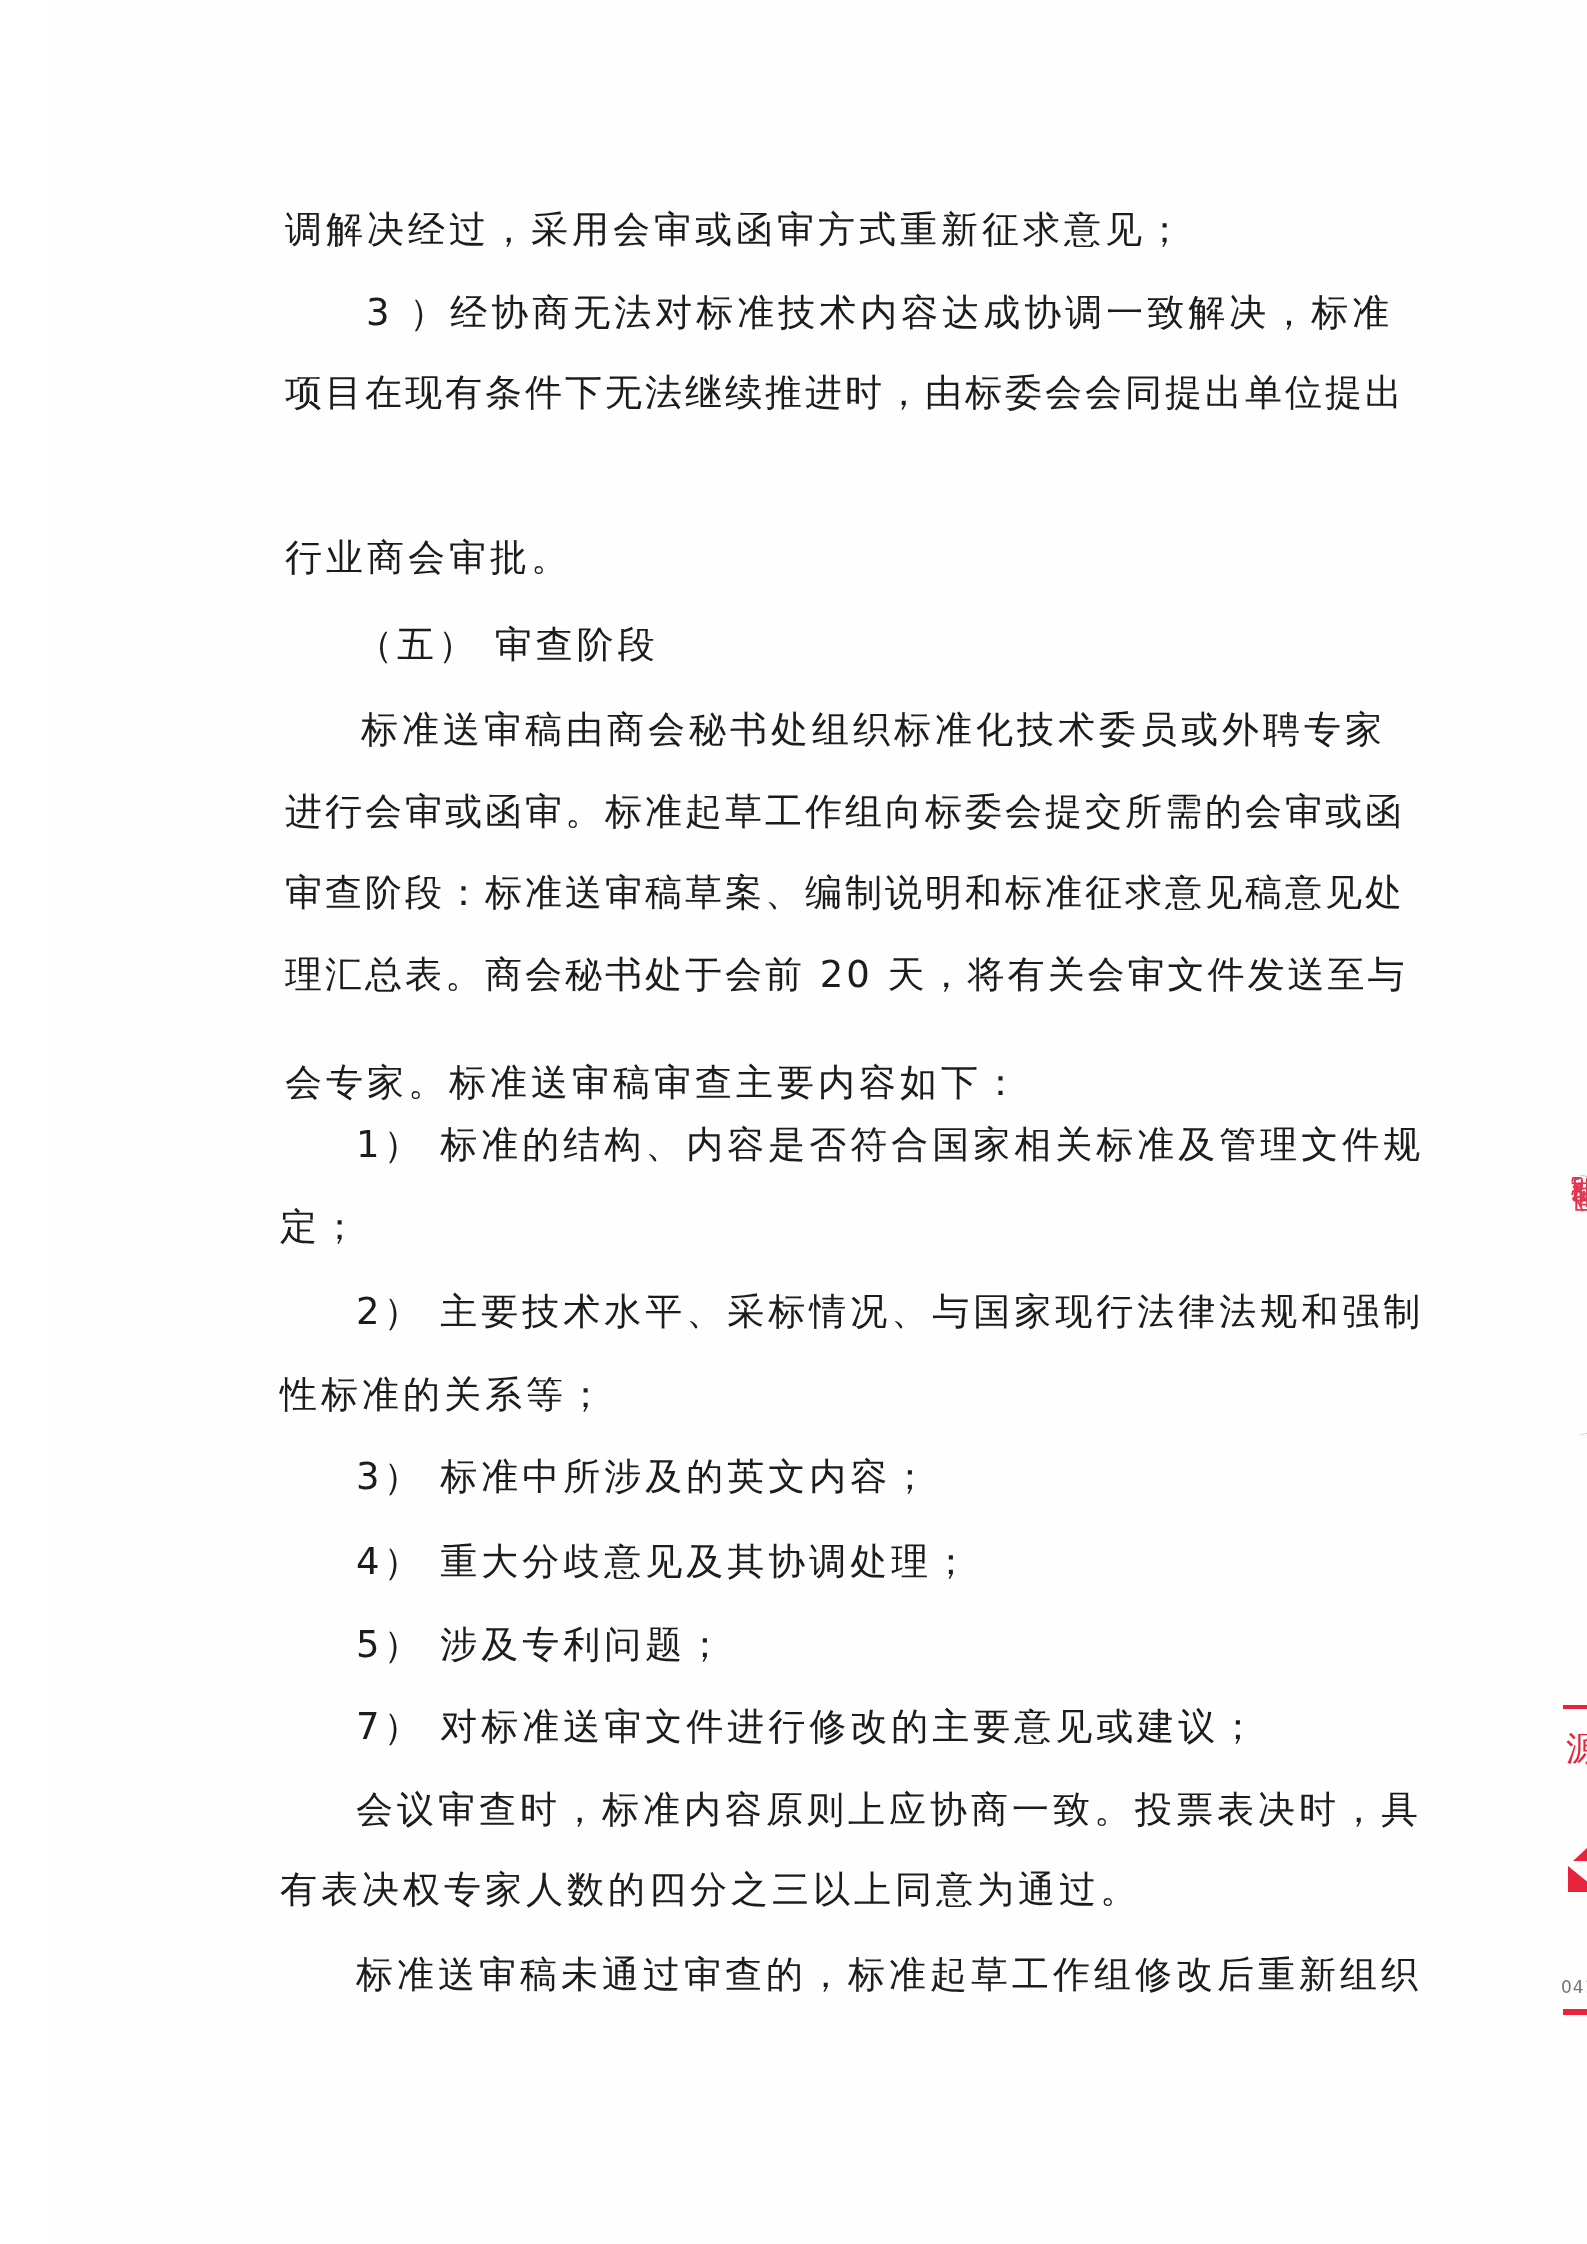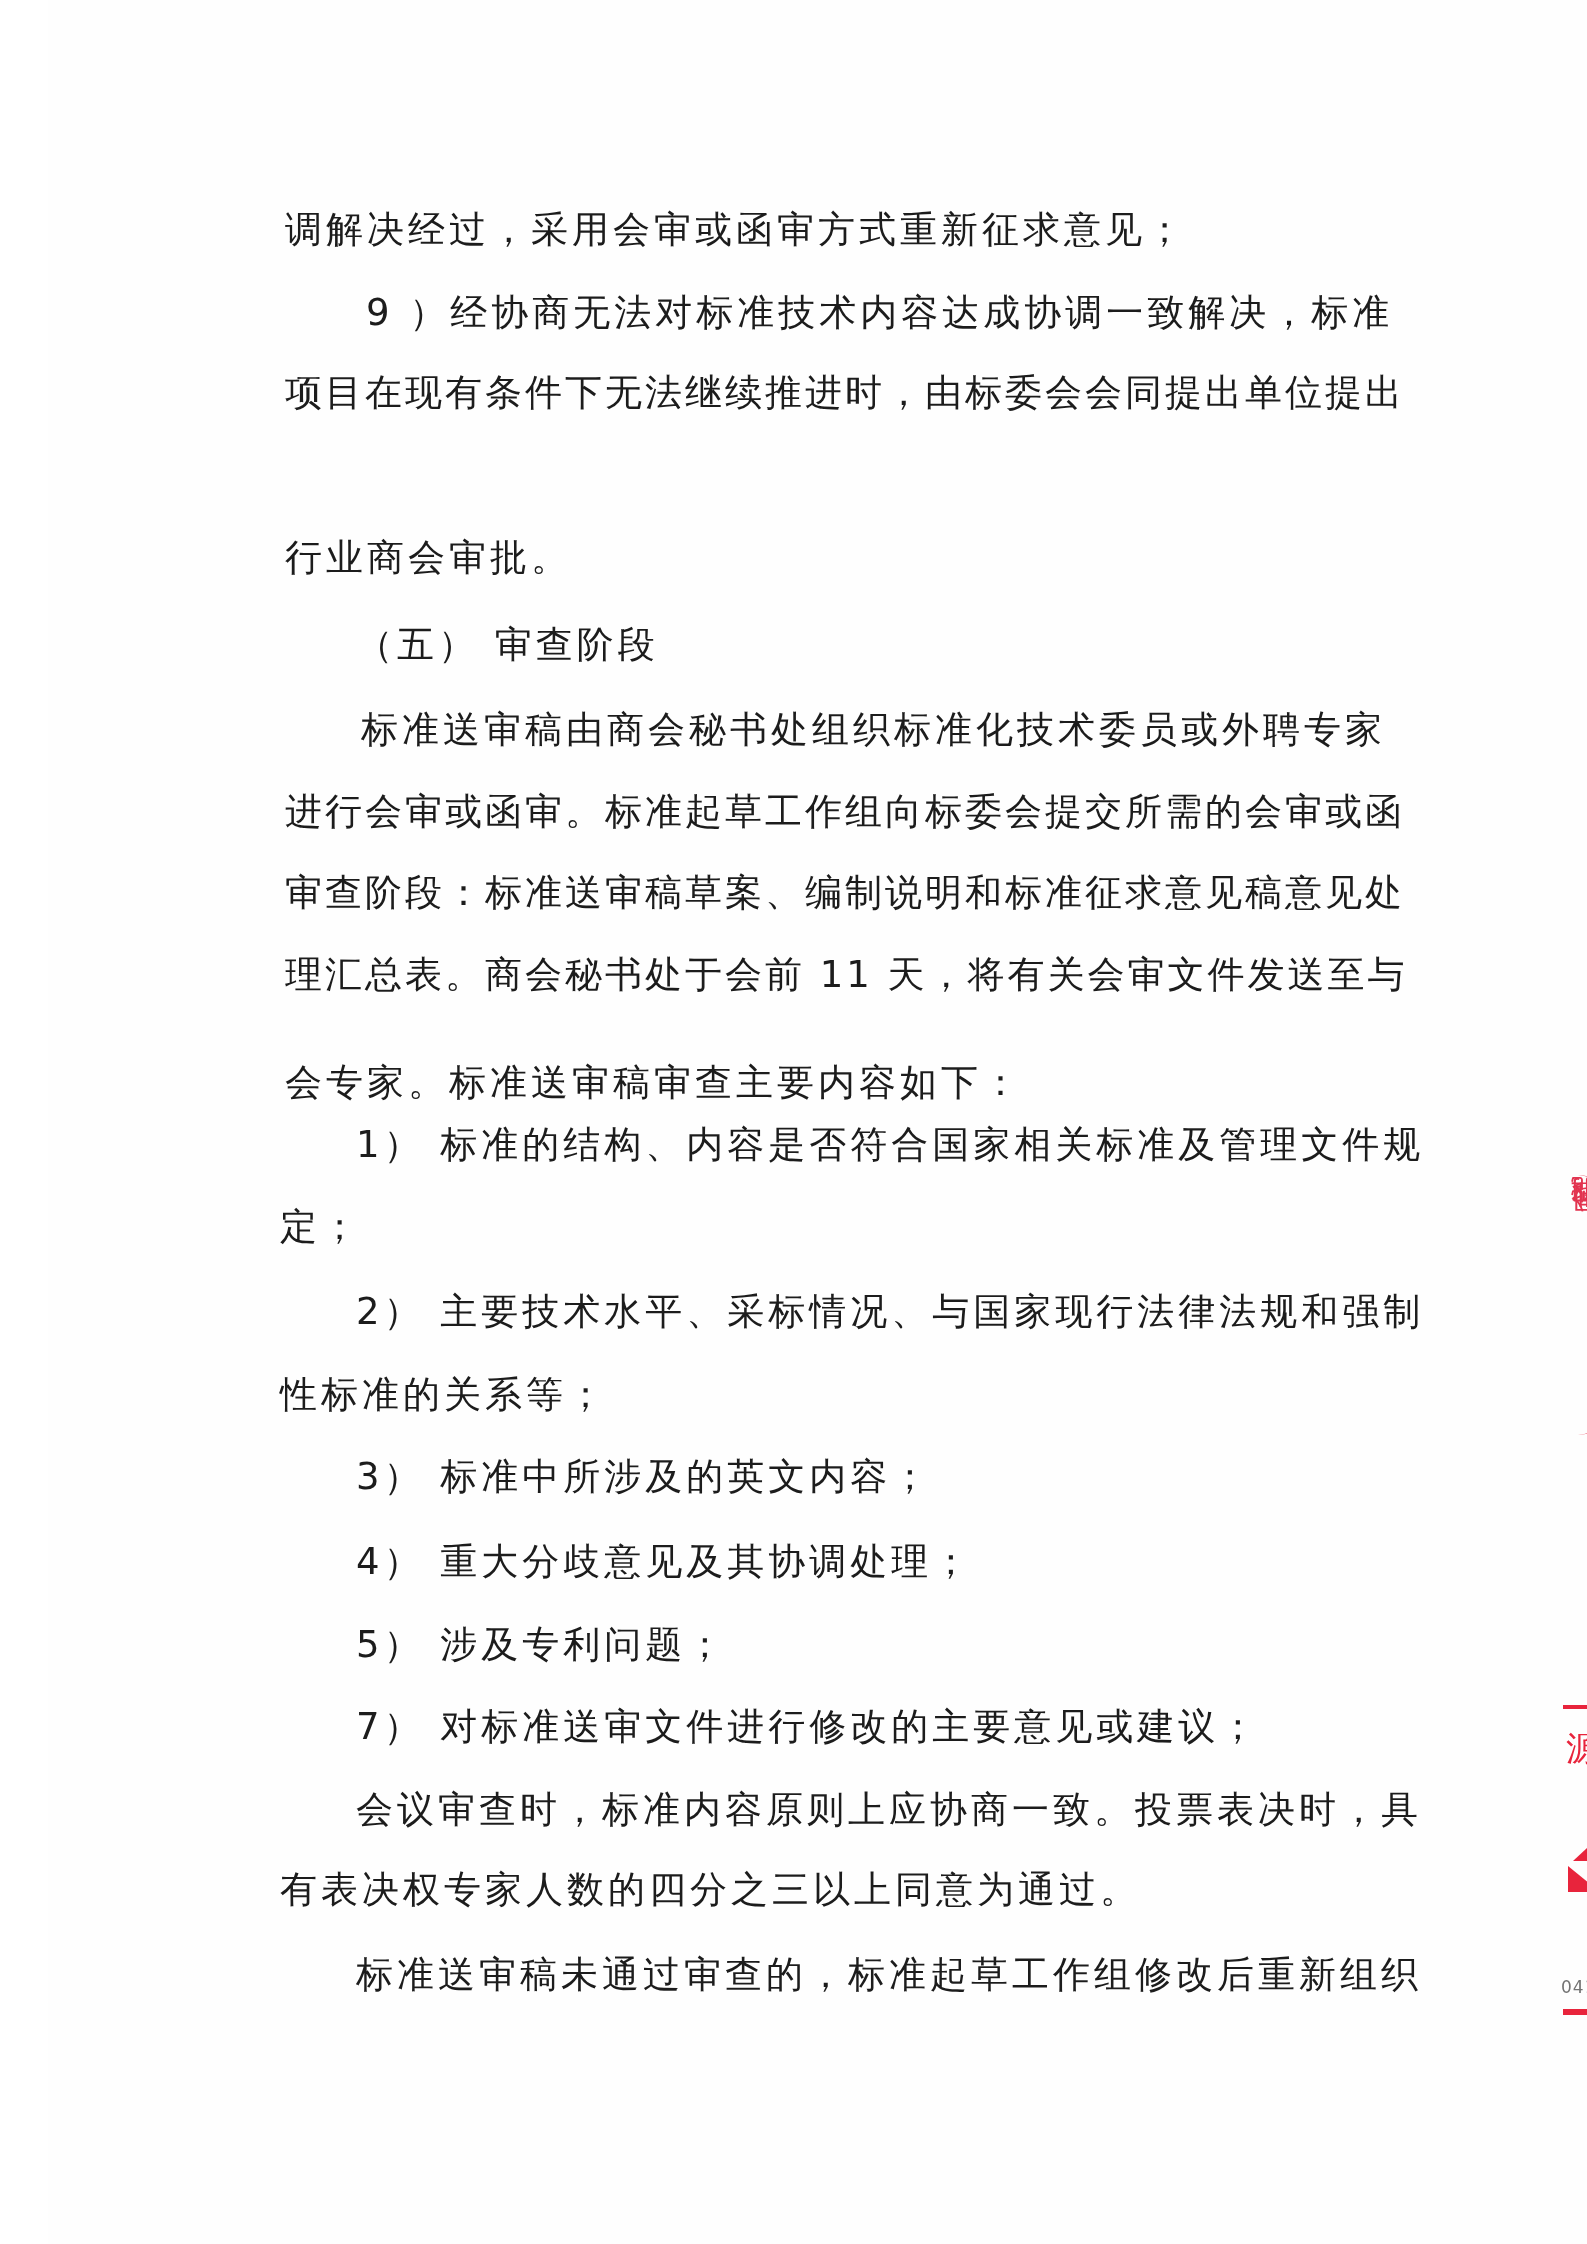--- a/index.html
+++ b/index.html
@@ -107,28 +107,28 @@
       height: 598px;
       background: #8a8a8a;
     }
   </style>
 </head>
 <body>
 
 <div class="page">
 
   <div class="line" style="left:237px;top:205px;">调解决经过，采用会审或函审方式重新征求意见；</div>
-  <div class="line" style="left:318px;top:288px;">9 ）经协商无法对标准技术内容达成协调一致解决，标准</div>
+  <div class="line" style="left:318px;top:288px;">3 ）经协商无法对标准技术内容达成协调一致解决，标准</div>
   <div class="line" style="left:237px;top:368px;letter-spacing:3px;">项目在现有条件下无法继续推进时，由标委会会同提出单位提出</div>
   <div class="line" style="left:237px;top:533px;">行业商会审批。</div>
   <div class="line" style="left:308px;top:620px;">（五） 审查阶段</div>
   <div class="line" style="left:313px;top:705px;">标准送审稿由商会秘书处组织标准化技术委员或外聘专家</div>
   <div class="line" style="left:237px;top:787px;letter-spacing:3px;">进行会审或函审。标准起草工作组向标委会提交所需的会审或函</div>
   <div class="line" style="left:237px;top:868px;letter-spacing:3px;">审查阶段：标准送审稿草案、编制说明和标准征求意见稿意见处</div>
-  <div class="line" style="left:237px;top:950px;letter-spacing:3px;">理汇总表。商会秘书处于会前 11 天，将有关会审文件发送至与</div>
+  <div class="line" style="left:237px;top:950px;letter-spacing:3px;">理汇总表。商会秘书处于会前 20 天，将有关会审文件发送至与</div>
   <div class="line" style="left:237px;top:1058px;">会专家。标准送审稿审查主要内容如下：</div>
   <div class="line" style="left:308px;top:1120px;">1） 标准的结构、内容是否符合国家相关标准及管理文件规</div>
   <div class="line" style="left:232px;top:1202px;">定；</div>
   <div class="line" style="left:308px;top:1287px;">2） 主要技术水平、采标情况、与国家现行法律法规和强制</div>
   <div class="line" style="left:232px;top:1370px;">性标准的关系等；</div>
   <div class="line" style="left:308px;top:1452px;">3） 标准中所涉及的英文内容；</div>
   <div class="line" style="left:308px;top:1537px;">4） 重大分歧意见及其协调处理；</div>
   <div class="line" style="left:308px;top:1620px;">5） 涉及专利问题；</div>
   <div class="line" style="left:308px;top:1702px;">7） 对标准送审文件进行修改的主要意见或建议；</div>
   <div class="line" style="left:308px;top:1785px;">会议审查时，标准内容原则上应协商一致。投票表决时，具</div>

